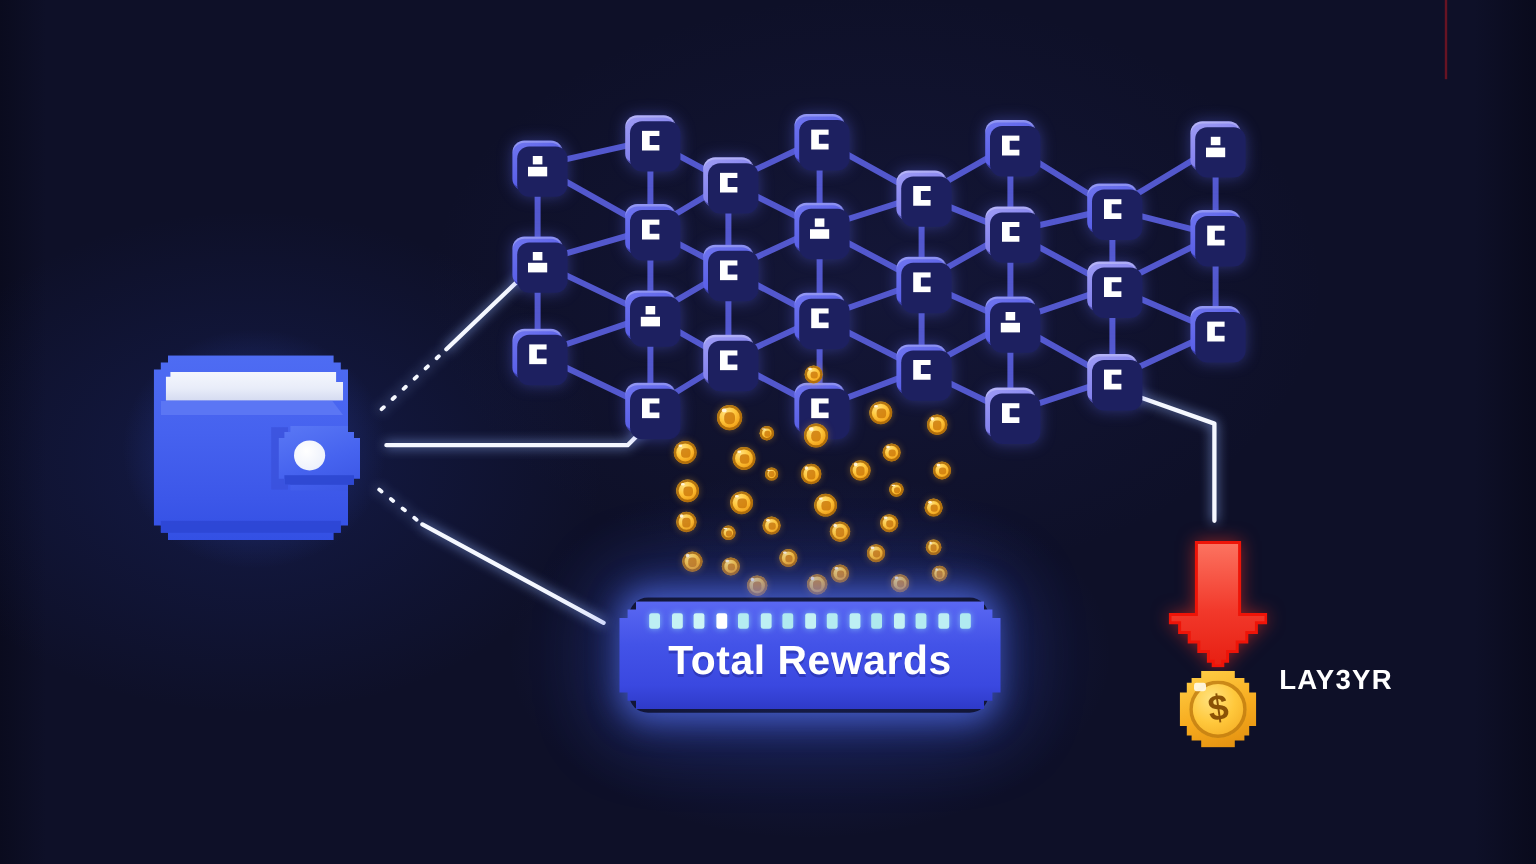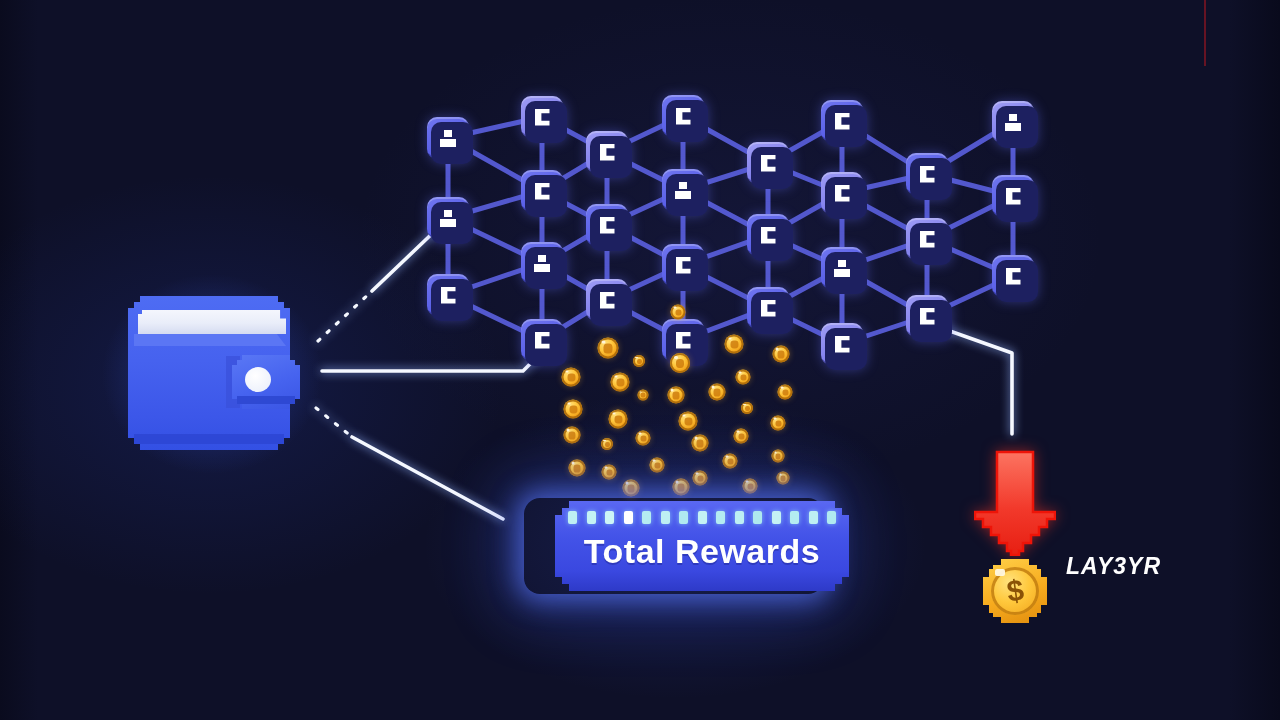--- a/index.html
+++ b/index.html
@@ -61,21 +61,21 @@
   .w-clasp{position:absolute;left:104px;top:59px;width:68px;height:54px;
     background:linear-gradient(160deg,#5a78f5 0%,#4663ef 55%,#3a55e4 100%);
     clip-path:polygon(10px 0,calc(100% - 10px) 0,calc(100% - 10px) 5px,calc(100% - 5px) 5px,calc(100% - 5px) 10px,100% 10px,100% calc(100% - 10px),calc(100% - 5px) calc(100% - 10px),calc(100% - 5px) calc(100% - 5px),calc(100% - 10px) calc(100% - 5px),calc(100% - 10px) 100%,10px 100%,10px calc(100% - 5px),5px calc(100% - 5px),5px calc(100% - 10px),0 calc(100% - 10px),0 10px,5px 10px,5px 5px,10px 5px);}
   .w-clasp::after{content:"";position:absolute;left:5px;bottom:5px;width:calc(100% - 10px);height:8px;background:#2c45cf;opacity:.85;}
   .w-circle{position:absolute;left:117px;top:71px;width:26px;height:25px;border-radius:50%;
     background:radial-gradient(circle at 40% 35%,#ffffff 0%,#eef2fc 70%,#d9e0f5 100%);}
 
   
   .banner-glow{position:absolute;left:524px;top:498px;width:300px;height:96px;border-radius:16px;z-index:4;
     box-shadow:0 0 26px 7px rgba(90,120,250,.65), 0 0 60px 20px rgba(60,90,230,.30);}
-  .banner{position:absolute;left:555px;top:501px;width:294px;height:90px;z-index:5;
+  .banner{position:absolute;left:516px;top:501px;width:318px;height:90px;z-index:5;
     background:linear-gradient(180deg,#5a68f2 0%,#4353e8 40%,#3a48e0 78%,#2e3ac8 100%);
     clip-path:polygon(14px 0,calc(100% - 14px) 0,calc(100% - 14px) 7px,calc(100% - 7px) 7px,calc(100% - 7px) 14px,100% 14px,100% calc(100% - 14px),calc(100% - 7px) calc(100% - 14px),calc(100% - 7px) calc(100% - 7px),calc(100% - 14px) calc(100% - 7px),calc(100% - 14px) 100%,14px 100%,14px calc(100% - 7px),7px calc(100% - 7px),7px calc(100% - 14px),0 calc(100% - 14px),0 14px,7px 14px,7px 7px,14px 7px);}
   .banner-squares{position:absolute;left:0;top:10px;width:100%;display:flex;justify-content:center;gap:9.5px;}
   .banner-squares span{width:9px;height:13px;border-radius:2px;box-shadow:0 0 5px rgba(160,240,250,.6);}
   .banner-label{position:absolute;left:0;top:31px;width:100%;text-align:center;
     font-size:34px;font-weight:700;color:#ffffff;letter-spacing:.5px;
     text-shadow:0 2px 0 rgba(20,25,120,.35);}
 
   
   .arrow{position:absolute;left:974px;top:450px;z-index:3;
@@ -84,21 +84,21 @@
   
   .token-coin{position:absolute;left:983px;top:559px;width:64px;height:64px;z-index:4;
     background:linear-gradient(160deg,#ffd14a 0%,#f7ab1e 55%,#e08d0e 100%);
     clip-path:polygon(18px 0,calc(100% - 18px) 0,calc(100% - 18px) 6px,calc(100% - 10px) 6px,calc(100% - 10px) 10px,calc(100% - 6px) 10px,calc(100% - 6px) 18px,100% 18px,100% calc(100% - 18px),calc(100% - 6px) calc(100% - 18px),calc(100% - 6px) calc(100% - 10px),calc(100% - 10px) calc(100% - 10px),calc(100% - 10px) calc(100% - 6px),calc(100% - 18px) calc(100% - 6px),calc(100% - 18px) 100%,18px 100%,18px calc(100% - 6px),10px calc(100% - 6px),10px calc(100% - 10px),6px calc(100% - 10px),6px calc(100% - 18px),0 calc(100% - 18px),0 18px,6px 18px,6px 10px,10px 10px,10px 6px,18px 6px);
     filter:drop-shadow(0 0 8px rgba(250,180,60,.4));}
   .token-coin .face{position:absolute;left:8px;top:8px;width:48px;height:48px;border-radius:50%;
     background:radial-gradient(circle at 38% 32%,#ffe27d 0%,#ffc83c 45%,#f0a118 100%);
     box-shadow:inset 0 0 0 3px rgba(190,120,12,.8);display:flex;align-items:center;justify-content:center;}
   .token-coin .face span{font-size:30px;font-weight:700;color:#8a5206;transform:rotate(-8deg);}
   .token-coin .hl{position:absolute;left:12px;top:10px;width:10px;height:7px;background:rgba(255,248,225,.95);border-radius:2px;}
-  .token-text{position:absolute;left:1066px;top:553px;z-index:4;color:#fff;font-style:italic;}
+  .token-text{position:absolute;left:1066px;top:553px;z-index:4;color:#fff;}
   .token-symbol{font-size:23px;font-weight:700;letter-spacing:1px;line-height:26px;}
   .token-price{font-size:31px;font-weight:700;letter-spacing:.5px;line-height:36px;}
 
   .red-line{position:absolute;left:1204px;top:0;width:2px;height:66px;background:#701422;opacity:.9;z-index:2;}
   .layer{position:absolute;left:0;top:0;width:100%;height:100%;}
 </style>
 </head>
 <body>
 
 <div class="stage">

